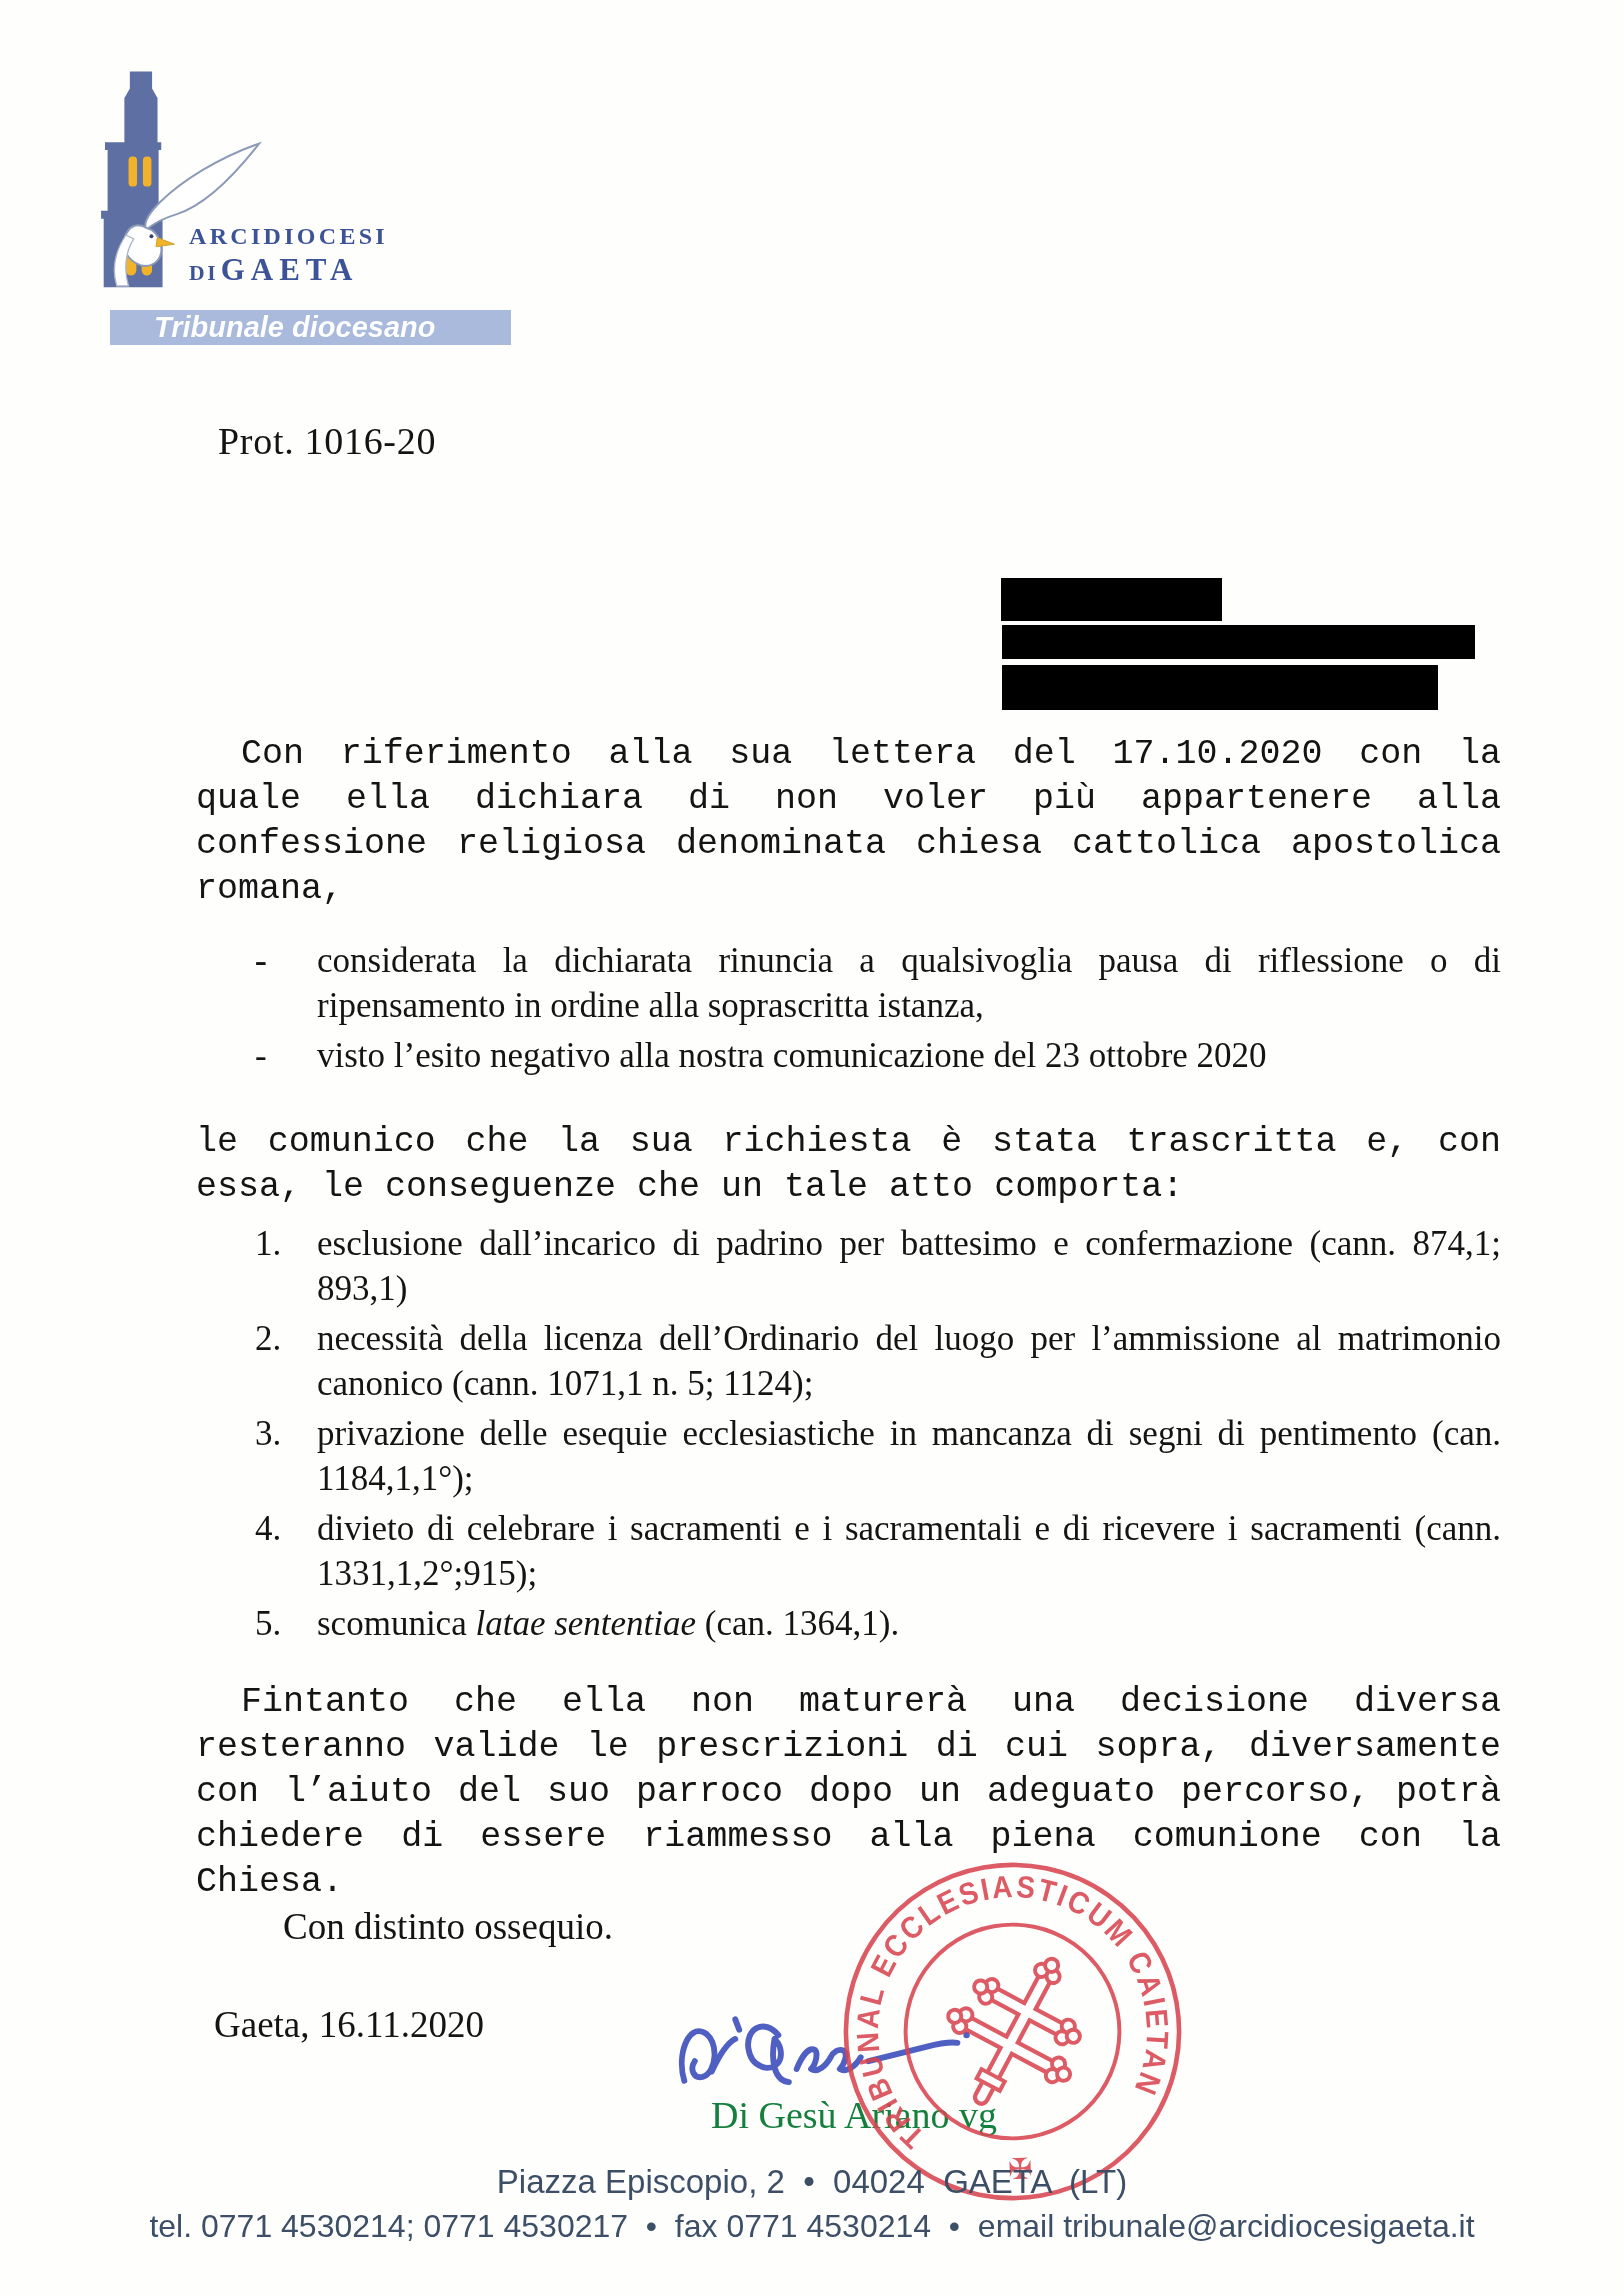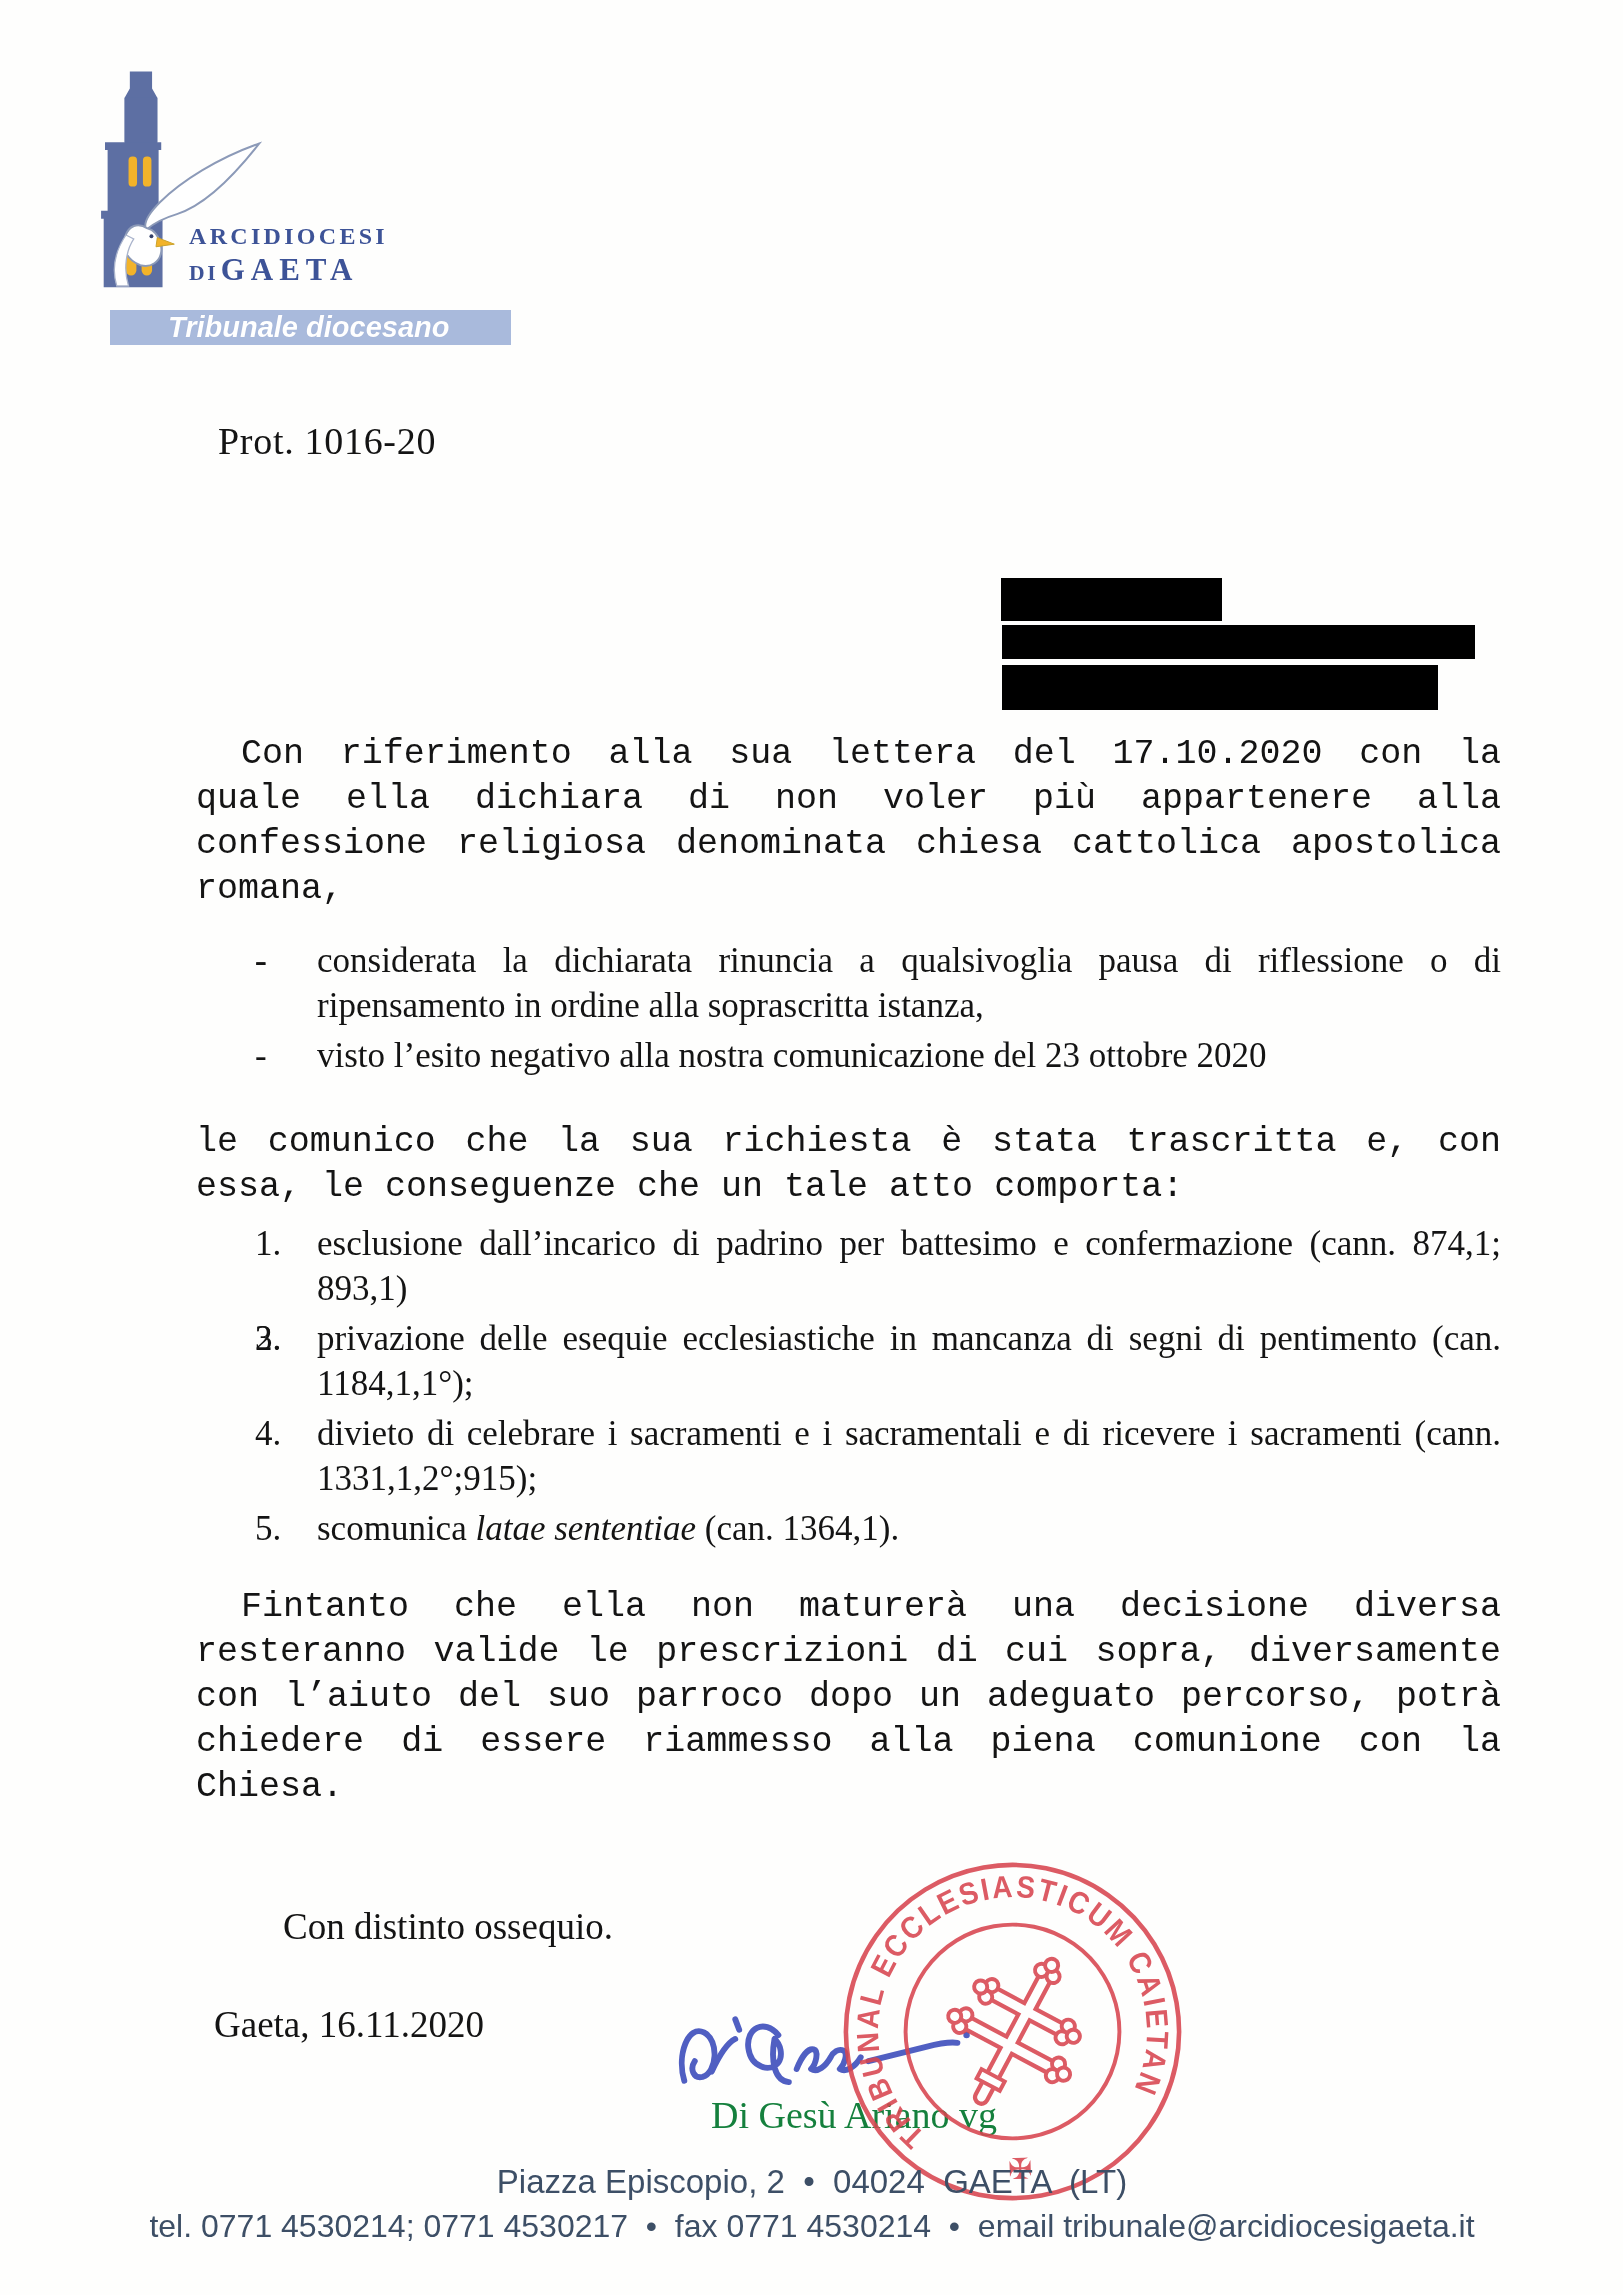--- a/index.html
+++ b/index.html
@@ -12,21 +12,21 @@
   .org-name{position:absolute;left:189px;top:224px;color:#3d5397;line-height:1;}
   .org-line1{font-size:24px;font-weight:bold;letter-spacing:3.3px;}
   .org-line2{margin-top:5.9px;font-weight:bold;}
   .org-line2 .di{font-size:21.6px;letter-spacing:2.6px;}
   .org-line2 .gaeta{font-size:31px;letter-spacing:5.9px;}
   .banner{
     position:absolute;left:110px;top:310px;width:401px;height:35px;
     background:#a9badc;display:flex;align-items:center;
   }
   .banner span{
-    padding-left:58px;font-family:"Liberation Sans",sans-serif;
+    padding-left:44px;font-family:"Liberation Sans",sans-serif;
     font-style:italic;font-weight:bold;font-size:29px;color:#ffffff;
     text-shadow:0 0 0.7px #8fa2cc;white-space:pre;
   }
   
   .prot{position:absolute;left:218px;top:419px;font-size:38px;letter-spacing:0.7px;text-align:right;}
   
   .redaction{position:absolute;background:#000;}
   .bar1{left:1001px;top:578px;width:221px;height:43px;}
   .bar2{left:1002px;top:625px;width:473px;height:34px;}
   .bar3{left:1002px;top:665px;width:436px;height:45px;}
@@ -125,20 +125,21 @@
 
     <p class="p2">le comunico che la sua richiesta è stata trascritta e, con essa, le conseguenze che un tale atto comporta:</p>
 
     <ol class="num-list">
       <li>
         <span class="marker">1.</span>
         <span>esclusione dall’incarico di padrino per battesimo e confermazione (cann. 874,1; 893,1)</span>
       </li>
       <li>
         <span class="marker">2.</span>
+        <span>necessità della licenza dell’Ordinario del luogo per l’ammissione al matrimonio canonico (cann. 1071,1 n. 5; 1124);</span>
       </li>
       <li>
         <span class="marker">3.</span>
         <span>privazione delle esequie ecclesiastiche in mancanza di segni di pentimento (can. 1184,1,1°);</span>
       </li>
       <li>
         <span class="marker">4.</span>
         <span>divieto di celebrare i sacramenti e i sacramentali e di ricevere i sacramenti (cann. 1331,1,2°;915);</span>
       </li>
       <li>

